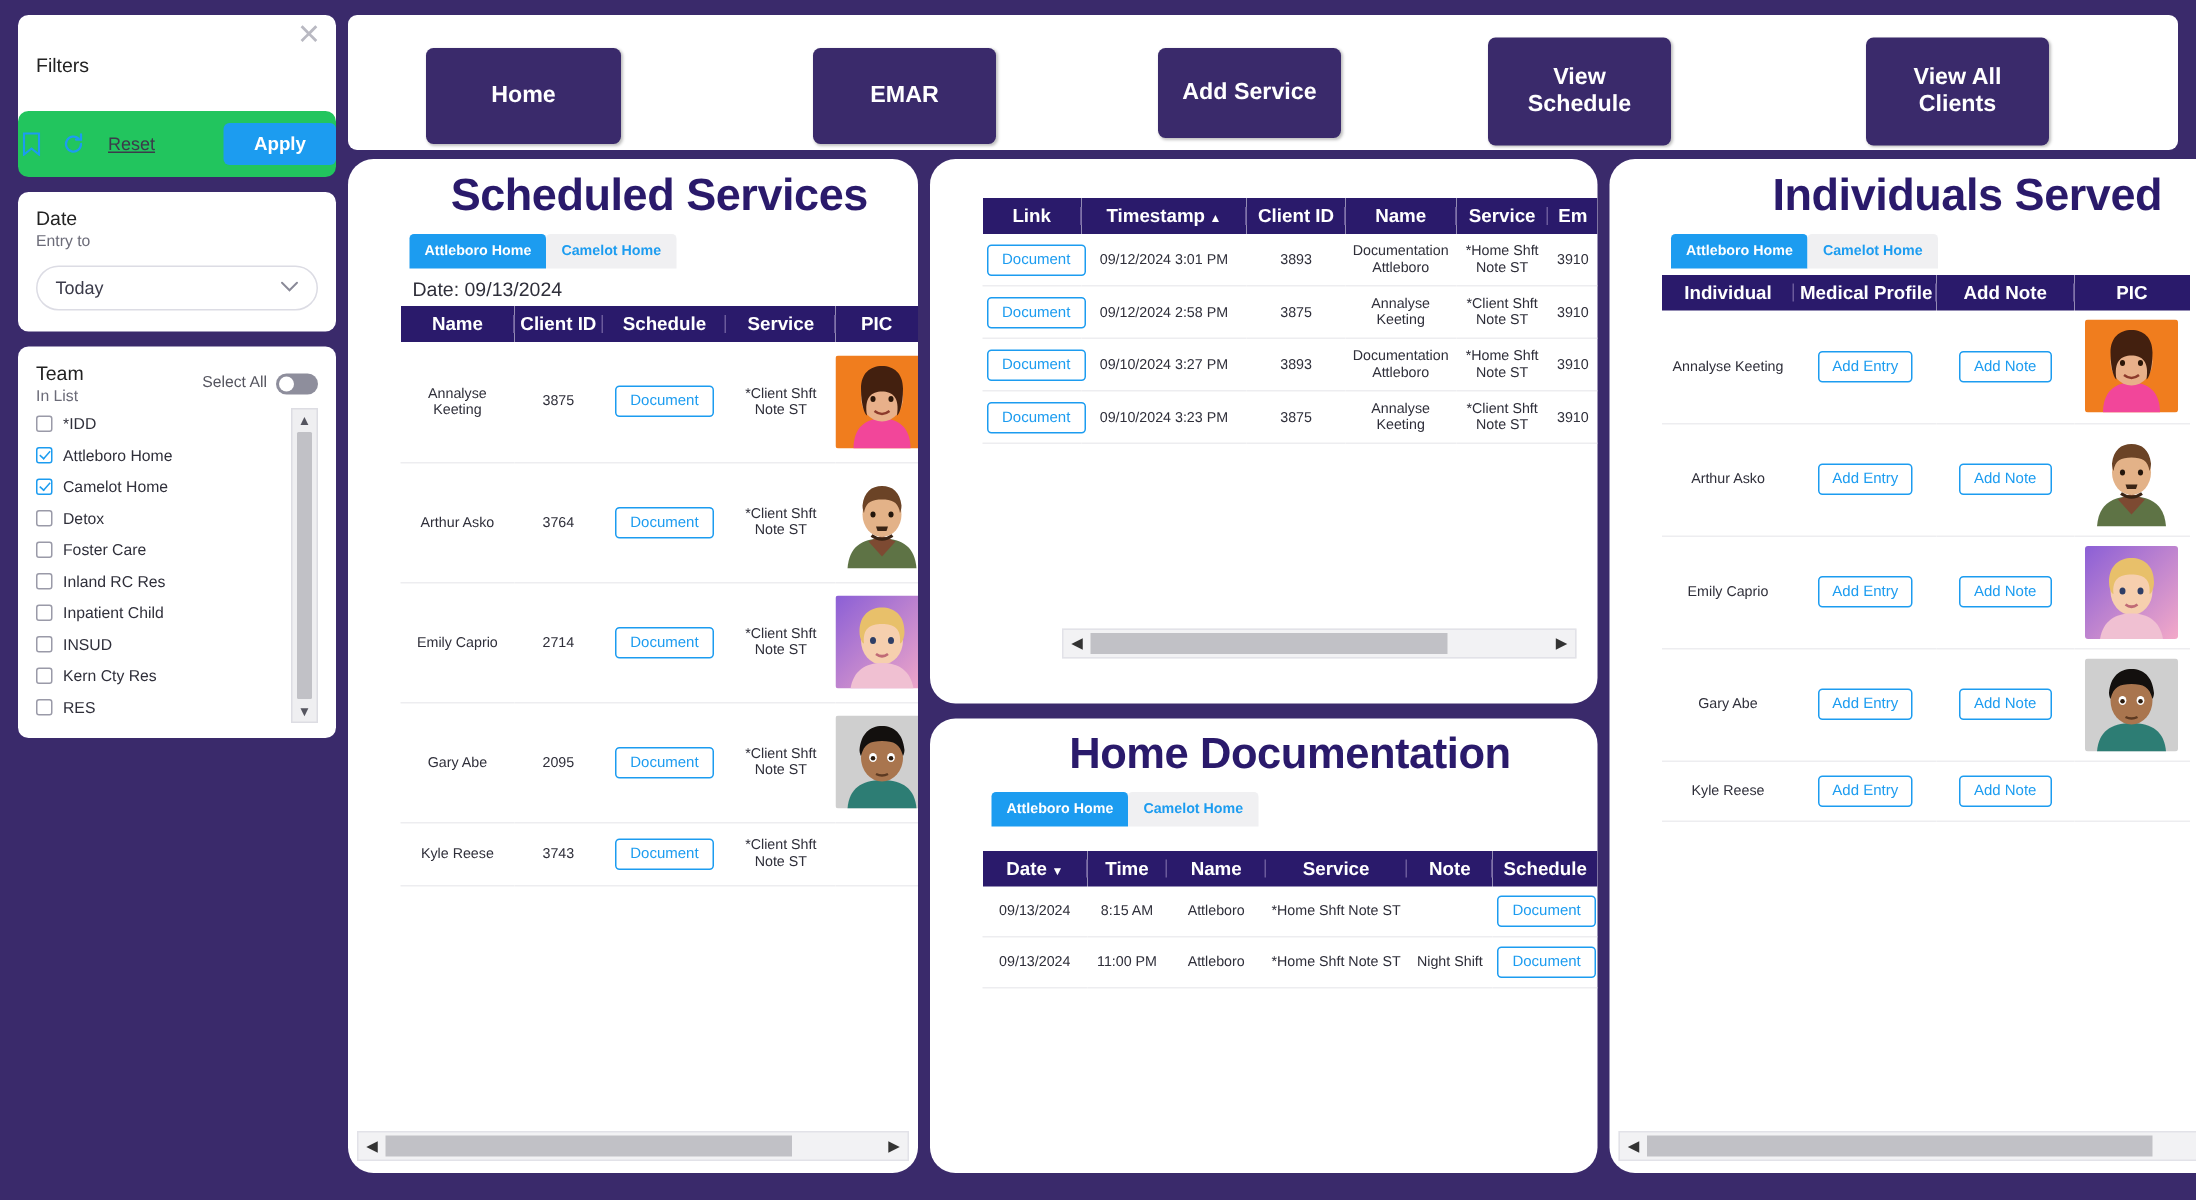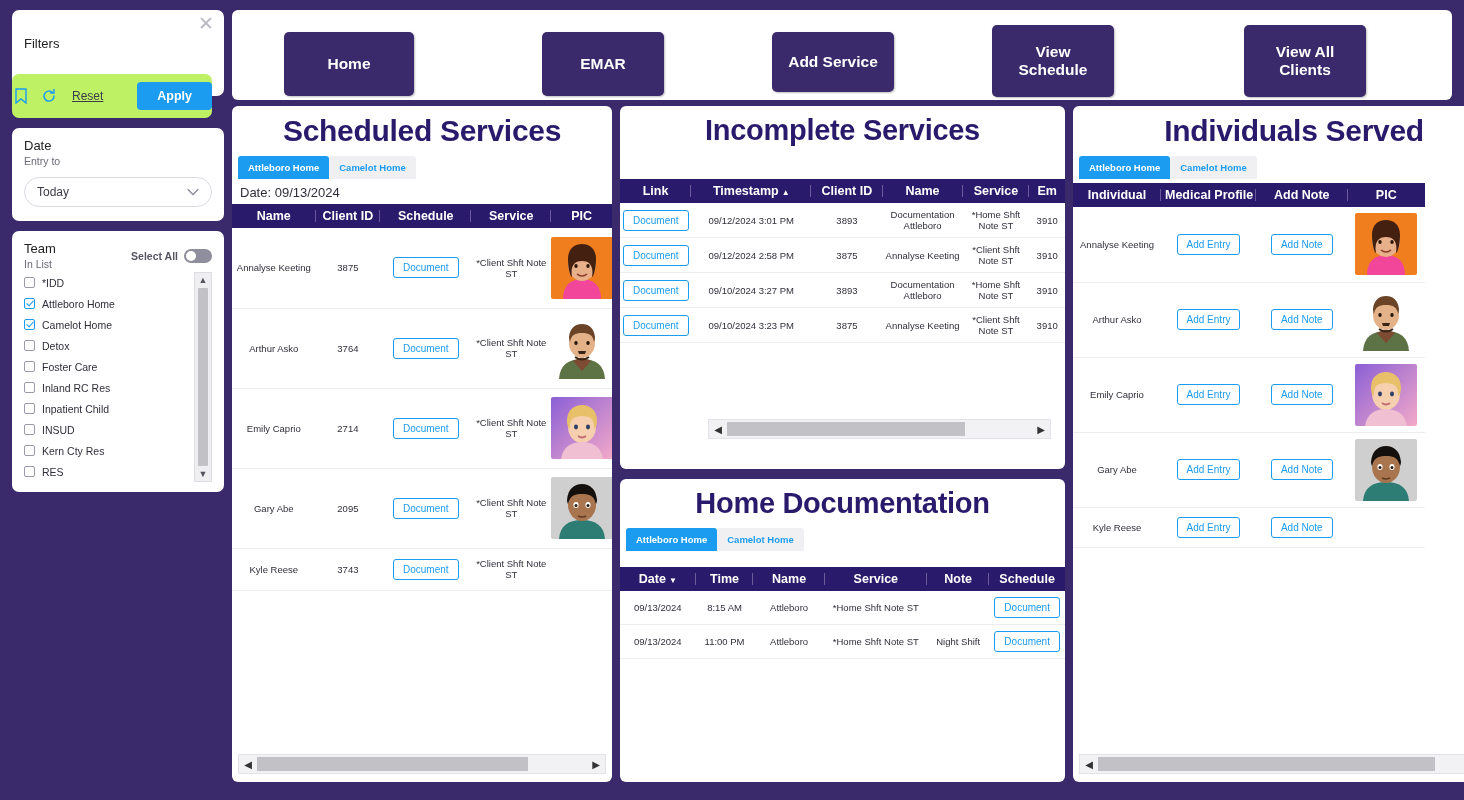--- a/index.html
+++ b/index.html
@@ -16,22 +16,22 @@
   .filter-head {
     position: relative; background:#fff; border-radius:7px;
     padding: 10px 12px 10px 12px; height: 86px;
   }
   .filter-head .title { font-size: 13px; color:#222; margin-top:16px; }
   .close-x {
     position:absolute; right:8px; top:4px; width:20px; height:20px;
     color:#b9b9c2; font-size:19px; line-height:20px; text-align:center; cursor:pointer;
   }
   .filter-actions {
-    position:absolute; left:0; right:12px; bottom:-22px;
-    background:#bef264; border-radius:7px; height:44px;
+    position:absolute; left:0; right:0; bottom:-22px;
+    background:#22c55e; border-radius:7px; height:44px;
     display:flex; align-items:center; gap:10px; padding: 0 0;
     box-shadow: 0 0 0 0 rgba(0,0,0,0);
   }
   .ficon { width:18px; height:18px; color:#1c9cf0; display:flex; align-items:center; justify-content:center; cursor:pointer; }
   .reset-link { font-size:12px; color:#3b3b4a; text-decoration: underline; cursor:pointer; margin-left:4px; }
   .apply-btn {
     margin-left:auto; background:#1c9cf0; color:#fff; font-size:12.5px; font-weight:600;
     border:none; border-radius:4px; padding:7px 20px; cursor:pointer;
   }
 
@@ -42,21 +42,21 @@
   .fb-sub { font-size:10.5px; color:#6b6b78; margin-top:2px; }
   .date-select {
     margin-top:10px; height:30px; border:1px solid #dcdce4; border-radius:16px;
     display:flex; align-items:center; padding: 0 12px; font-size:12px; color:#3b3b4a;
     cursor:pointer;
   }
   .date-select .chev { margin-left:auto; color:#8a8a98; font-size:11px; }
 
   .team-block { margin-top: 10px; padding-bottom: 10px; }
   .team-row-top { display:flex; align-items:center; }
-  .select-all { margin-left:auto; display:flex; align-items:center; gap:6px; font-size:10.5px; color:#55555f;font-weight:bold; }
+  .select-all { margin-left:auto; display:flex; gap:6px; font-size:10.5px; color:#55555f; }
   .toggle {
     width:28px; height:14px; border-radius:8px; background:#8e8e9c; position:relative; cursor:pointer;
   }
   .toggle::after {
     content:""; position:absolute; left:2px; top:2px; width:10px; height:10px;
     border-radius:50%; background:#fff;
   }
   .team-list-wrap { display:flex; margin-top:2px; }
   .team-list { flex:1; }
   .team-item { display:flex; align-items:center; gap:7px; height:21px; font-size:10.5px; color:#2f2f3a; }
@@ -85,21 +85,21 @@
     line-height:1.15; padding: 0 10px;
     box-shadow: 1px 1px 2px rgba(0,0,0,.25);
   }
   #navHome  { position:absolute; left:52px;  top:22px; width:130px; height:64px; }
   #navEmar  { position:absolute; left:310px; top:22px; width:122px; height:64px; }
   #navAdd   { position:absolute; left:540px; top:22px; width:122px; height:60px; }
   #navSched { position:absolute; left:760px; top:15px; width:122px; height:72px; }
   #navAll   { position:absolute; left:1012px;top:15px; width:122px; height:72px; }
 
   
-  .panel { position:absolute; background:#fff; border-radius:6px; overflow:hidden; }
+  .panel { position:absolute; background:#fff; border-radius:17px; overflow:hidden;padding-left:35px; }
   #panelScheduled   { left:232px;  top:106px; width:380px;  height:676px; }
   #panelIncomplete  { left:620px;  top:106px; width:445px;  height:363px; }
   #panelHomeDoc     { left:620px;  top:479px; width:445px;  height:303px; }
   #panelIndividuals { left:1073px; top:106px; width:442px;  height:676px; }
 
   .panel-title {
     text-align:center; font-size:30px; font-weight:bold; color:#2a1a6b;
     padding: 8px 0 6px 0; letter-spacing:-0.3px;
   }
   #panelIncomplete .panel-title, #panelHomeDoc .panel-title { font-size:29px; }
@@ -378,21 +378,20 @@
     <div class="hscroll">
       <span class="arr">◀</span>
       <span class="track">
           <span class="thumb" style="width:82%"></span>
         </span>
       <span class="arr">▶</span>
     </div>
   </div>
 
   <div class="panel" id="panelIncomplete">
-    <div class="panel-title">Incomplete Services</div>
     <table class="grid" style="margin-top:26px">
       <colgroup>
           <col style="width:16%">
           <col style="width:27%">
           <col style="width:16%">
           <col style="width:18%">
           <col style="width:15%">
           <col style="width:8%">
         </colgroup>
       <thead>

